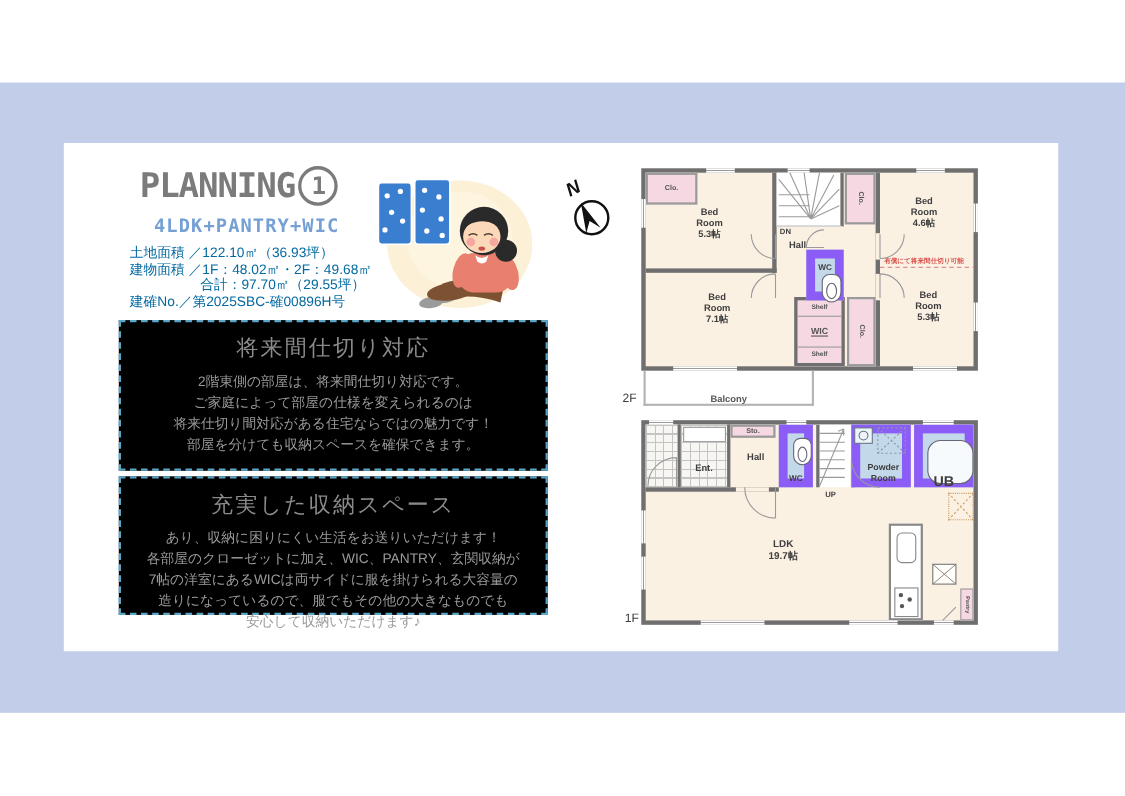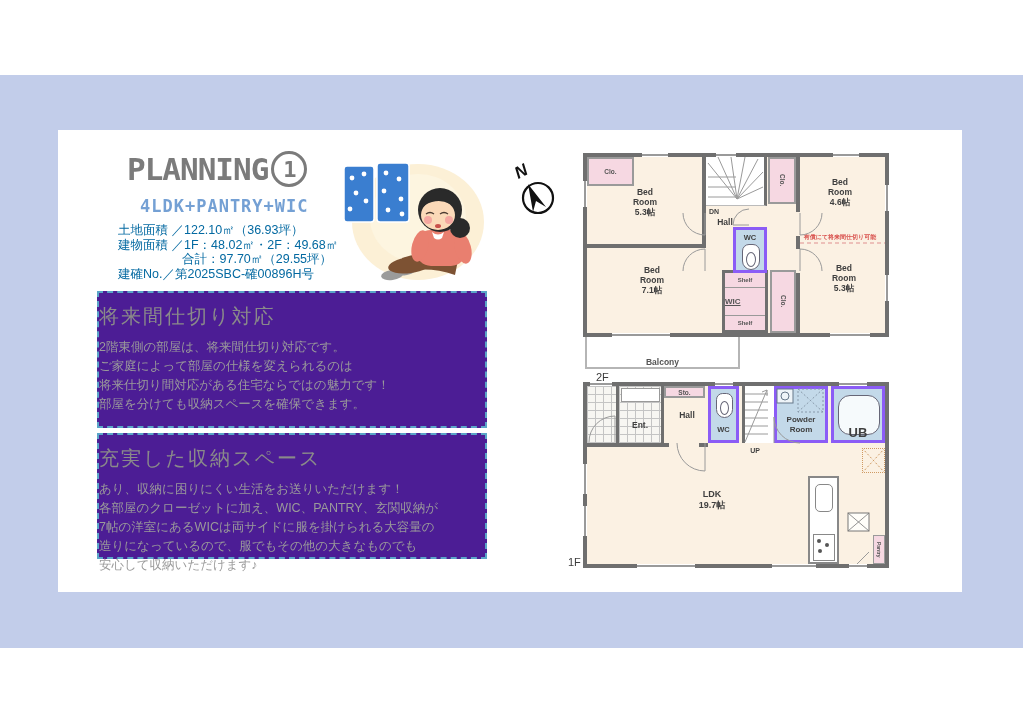--- a/index.html
+++ b/index.html
@@ -13,32 +13,32 @@
   .title{position:absolute;left:127px;top:151px;font-family:"DejaVu Sans Mono",monospace;
          font-weight:bold;font-size:31px;color:#7b7b7b;letter-spacing:-1px;display:flex;align-items:center;}
   .circ{display:inline-flex;align-items:center;justify-content:center;width:30px;height:30px;
         border:3px solid #7b7b7b;border-radius:50%;font-size:22px;margin-left:3px;}
   .subtitle{position:absolute;left:140px;top:196px;font-family:"DejaVu Sans Mono",monospace;
             font-weight:bold;font-size:17px;color:#74a0d4;letter-spacing:1px;}
   .specs{position:absolute;left:118px;top:223px;font-size:12.5px;line-height:14.5px;color:#0369a1;}
   .specs .indent{padding-left:64px;}
 
   
-  .ibox{position:absolute;left:97px;width:390px;border:2px dashed #5aa5c8;background:#4c1d95;
-        box-sizing:border-box;text-align:left;color:#8f8f8f;}
+  .ibox{position:absolute;left:108px;width:390px;border:2px dashed #5aa5c8;background:#000000;
+        box-sizing:border-box;text-align:center;color:#8f8f8f;}
   .ibox .ititle{font-size:20px;letter-spacing:2px;margin-top:10px;color:#8a8a8a;}
   .ibox .ibody{margin-top:8px;font-size:12.5px;line-height:19px;color:#9a9a9a;}
 
   
   .plan{position:absolute;border:4px solid #6f6f6f;background:#fbf1e3;box-sizing:border-box;}
   .wall{position:absolute;background:#6f6f6f;}
   .gap{position:absolute;background:#fbf1e3;}
   .pink{position:absolute;background:#f6d8e2;border:2px solid #9a9a9a;box-sizing:border-box;
         display:flex;align-items:center;justify-content:center;color:#555;font-size:6.5px;font-weight:bold;}
-  .blue{position:absolute;background:#c3d9e9;border:3px solid #8b5cf6;box-sizing:border-box;}
+  .blue{position:absolute;background:#c3d9e9;border:8px solid #8b5cf6;box-sizing:border-box;}
   .whitebox{position:absolute;background:#fff;}
   .roomlabel{position:absolute;text-align:center;color:#3f3f3f;font-weight:bold;
              font-size:8.5px;line-height:1.2;}
   .vtext{writing-mode:vertical-rl;text-orientation:mixed;}
   .win{position:absolute;background:linear-gradient(to bottom,#fff 0 35%,#9a9a9a 35% 65%,#fff 65% 100%);}
   .winv{position:absolute;background:linear-gradient(to right,#fff 0 35%,#9a9a9a 35% 65%,#fff 65% 100%);}
   .grid{background-color:#f7f6f2;
         background-image:repeating-linear-gradient(0deg,#c4c4c4 0 1px,transparent 1px 8px),
                          repeating-linear-gradient(90deg,#c4c4c4 0 1px,transparent 1px 8px);}
   .note{position:absolute;color:#d9534f;font-size:6px;font-weight:bold;white-space:nowrap;}
@@ -146,21 +146,21 @@
     <div class="pink" style="left:0;top:0;width:47px;height:29px;">
       <span>Clo.</span>
     </div>
     <div class="pink" style="left:181px;top:0;width:28px;height:47px;">
       <span class="vtext">Clo.</span>
     </div>
     <div class="pink" style="left:135px;top:113px;width:46px;height:63px;border:3px solid #6f6f6f;flex-direction:column;padding:0;">
       <div style="height:14px;width:100%;border-bottom:1.5px solid #999;display:flex;align-items:center;justify-content:center;font-size:6px;">
           <span>Shelf</span>
         </div>
-      <div style="flex:1;width:100%;display:flex;align-items:center;font-size:8px;text-decoration:underline;">
+      <div style="flex:1;width:100%;display:flex;align-items:center;justify-content:center;font-size:8px;text-decoration:underline;">
           <span>WIC</span>
         </div>
       <div style="height:14px;width:100%;border-top:1.5px solid #999;display:flex;align-items:center;justify-content:center;font-size:6px;">
           <span>Shelf</span>
         </div>
     </div>
     <div class="pink" style="left:183px;top:113px;width:26px;height:63px;">
       <span class="vtext">Clo.</span>
     </div>
 
@@ -209,21 +209,21 @@
         <path d="M118 92 A22 22 0 0 0 96 114 M118 92 L118 114"></path>
         <path d="M146 68 A16 16 0 0 1 162 52 M146 68 L162 68"></path>
       </g>
       <path d="M213 86 H298" stroke="#e09090" stroke-width="1.2" stroke-dasharray="4 3" fill="none"></path>
     </svg>
   </div>
 
   <div class="abs" style="left:585px;top:337px;width:155px;height:32px;border:2px solid #b5b5b5;border-top:none;box-sizing:border-box;display:flex;align-items:flex-end;justify-content:center;">
     <span style="font-size:8.5px;font-weight:bold;color:#555;">Balcony</span>
   </div>
-  <div class="floortag" style="left:596px;top:356px;margin-top:15px;">2F</div>
+  <div class="floortag" style="left:566px;top:356px;">2F</div>
 
   <div class="plan" style="left:583px;top:382px;width:306px;height:186px;">
 
     <div class="grid" style="position:absolute;left:0;top:0;width:29px;height:57px;"></div>
     <div class="wall" style="left:29px;top:0;width:3px;height:57px;"></div>
     <div class="grid" style="position:absolute;left:32px;top:0;width:42px;height:57px;">
       <div class="whitebox" style="left:2px;top:2px;width:37px;height:12px;border:1px solid #999;"></div>
       <div class="roomlabel" style="left:0;right:0;top:34px;">Ent.</div>
     </div>
     <div class="wall" style="left:74px;top:0;width:3px;height:57px;"></div>

